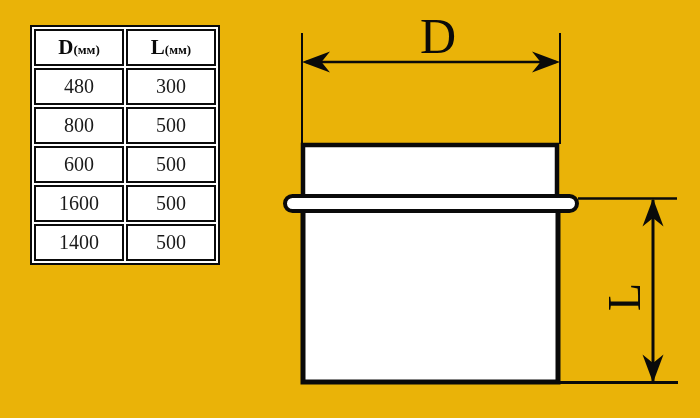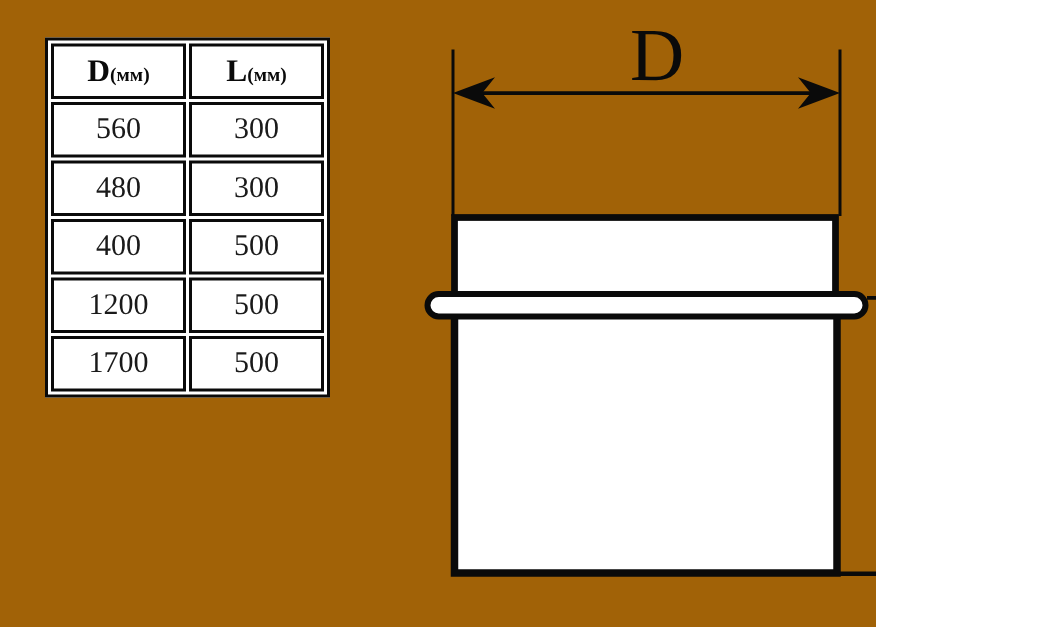--- a/index.html
+++ b/index.html
@@ -1,20 +1,20 @@
 <!DOCTYPE html>
 <html><head>
 <meta charset="utf-8">
 <style>
   html,body { margin:0; padding:0; }
   .canvas {
     position: relative;
-    width: 584px;
+    width: 700px;
     height: 418px;
-    background: #a16207;
+    background: #eab308;
     font-family: "Liberation Serif", serif;
     color: #0a0a0a;
     overflow: hidden;
   }
   
   table.dim-table {
     position: absolute;
     left: 30px;
     top: 25px;
     border-collapse: separate;
@@ -67,37 +67,37 @@
 
   <table class="dim-table">
     <thead>
       <tr>
         <th><span class="hdr-letter">D</span><span class="hdr-unit">(мм)</span></th>
         <th><span class="hdr-letter">L</span><span class="hdr-unit">(мм)</span></th>
       </tr>
     </thead>
     <tbody>
       <tr>
-        <td>560</td>
-        <td>300</td>
-      </tr>
-      <tr>
         <td>480</td>
         <td>300</td>
       </tr>
       <tr>
-        <td>400</td>
+        <td>800</td>
         <td>500</td>
       </tr>
       <tr>
-        <td>1200</td>
+        <td>600</td>
         <td>500</td>
       </tr>
       <tr>
-        <td>1700</td>
+        <td>1600</td>
+        <td>500</td>
+      </tr>
+      <tr>
+        <td>1400</td>
         <td>500</td>
       </tr>
     </tbody>
   </table>
 
   <svg class="drawing" width="700" height="418" viewBox="0 0 700 418">
 
     <line class="ink-stroke" x1="302" y1="33" x2="302" y2="144" stroke-width="2"></line>
     <line class="ink-stroke" x1="560" y1="33" x2="560" y2="144" stroke-width="2"></line>
 

